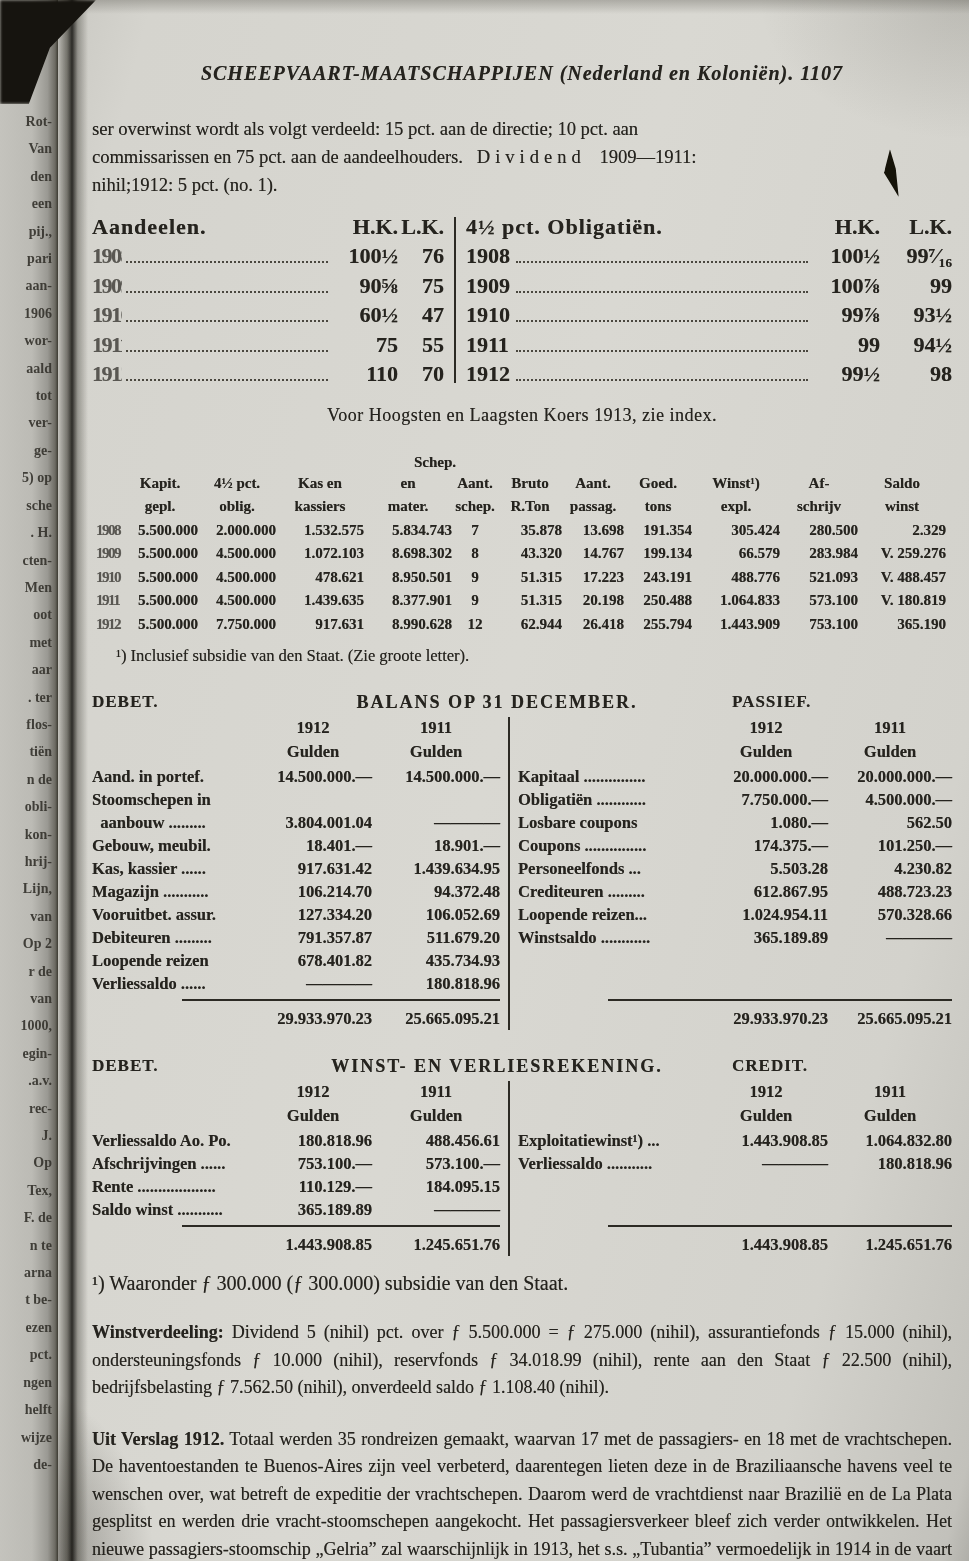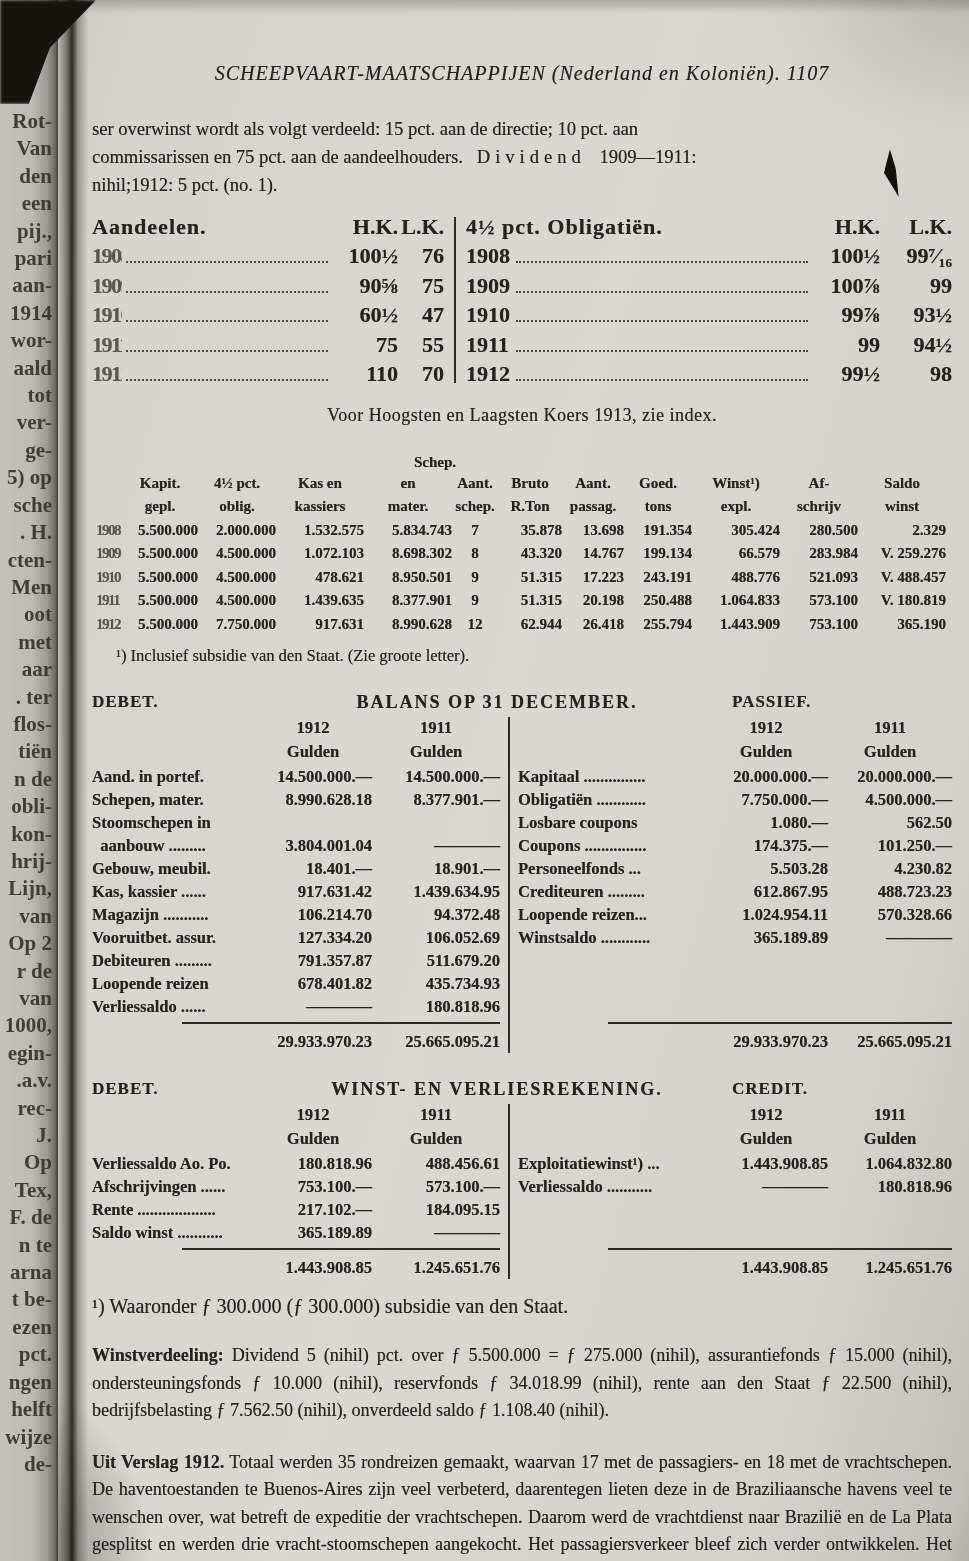--- a/index.html
+++ b/index.html
@@ -15,31 +15,31 @@
   .scan::before{content:"";position:absolute;inset:0;pointer-events:none;
     background:linear-gradient(180deg,rgba(90,88,80,.35) 0,rgba(90,88,80,0) 14px),
                radial-gradient(220px 260px at 0% 100%,rgba(25,22,16,.5),rgba(25,22,16,0) 70%),
                radial-gradient(300px 200px at 100% 0%,rgba(70,68,60,.18),rgba(70,68,60,0) 70%);
   }
   
   .edge-strip{position:absolute;left:0;top:0;width:58px;height:100%;
     background:linear-gradient(90deg,#c4c3bd 0,#bcbbb5 55%,#9a9993 82%,#6d6b63 95%,#403e35 100%);
   }
   .fragments{position:absolute;top:108px;right:6px;width:50px;text-align:right;}
-  .frag{font-size:21px;line-height:27.4px;color:#33312b;white-space:nowrap;
+  .frag{font-size:14px;line-height:27.4px;color:#33312b;white-space:nowrap;
     filter:blur(.35px);opacity:.9;font-weight:700;}
   .gutter{position:absolute;left:56px;top:0;width:32px;height:100%;
     background:linear-gradient(90deg,rgba(40,38,30,0) 0,rgba(40,38,30,.55) 35%,rgba(15,14,10,.85) 50%,rgba(40,38,30,.35) 68%,rgba(40,38,30,0) 100%);
     filter:blur(.6px);
   }
   .corner-tl{position:absolute;left:0;top:0;width:96px;height:104px;background:#16140f;
     clip-path:polygon(0 0,100% 0,52% 46%,30% 100%,0 100%);filter:blur(1.5px);}
   
   .main{position:absolute;left:92px;top:0;width:860px;text-shadow:.2px .2px .5px rgba(28,26,20,.5);}
-  .pg-header{margin:62px 0 30px 0;text-align:center;font-style:italic;font-weight:400;
+  .pg-header{margin:62px 0 30px 0;text-align:center;font-style:italic;font-weight:700;
     font-size:20px;letter-spacing:1px;}
   .intro{margin:0 0 0 0;font-size:18.5px;line-height:28px;text-align:justify;}
   .spaced{letter-spacing:5px;}
   .ink-arrow{position:absolute;top:150px;left:792px;width:18px;height:46px;background:#151309;
     clip-path:polygon(15% 0,62% 40%,100% 100%,55% 78%,0 52%);transform:rotate(8deg);filter:blur(.4px);}
   
   .koers{display:flex;margin:16px 0 0 0;font-size:22px;font-weight:700;}
   .k-left{width:352px;}
   .k-div{width:2px;background:#2c2a24;margin:2px 10px 4px 10px;}
   .k-right{flex:1;}
@@ -98,21 +98,21 @@
   <div class="edge-strip">
     <div class="fragments">
 
     <div class="frag">Rot-</div>
         <div class="frag">Van</div>
         <div class="frag">den</div>
         <div class="frag">een</div>
         <div class="frag">pij.,</div>
         <div class="frag">pari</div>
         <div class="frag">aan-</div>
-        <div class="frag">1914</div>
+        <div class="frag">1906</div>
         <div class="frag">wor-</div>
         <div class="frag">aald</div>
         <div class="frag">tot</div>
         <div class="frag">ver-</div>
         <div class="frag">ge-</div>
         <div class="frag">5) op</div>
         <div class="frag">sche</div>
         <div class="frag">. H.</div>
         <div class="frag">cten-</div>
         <div class="frag">Men</div>
@@ -391,25 +391,20 @@
           <span class="c2">Gulden</span>
         </div>
         <div>
 
             <div class="acct-row">
               <span class="lbl">Aand. in portef.</span>
               <span class="v1">14.500.000.—</span>
               <span class="v2">14.500.000.—</span>
             </div>
 
-            <div class="acct-row">
-              <span class="lbl">Schepen, mater.</span>
-              <span class="v1">8.990.628.18</span>
-              <span class="v2">8.377.901.—</span>
-            </div>
 
             <div class="acct-row">
               <span class="lbl">Stoomschepen in</span>
               <span class="v1"></span>
               <span class="v2"></span>
             </div>
 
             <div class="acct-row">
               <span class="lbl"> aanbouw .........</span>
               <span class="v1">3.804.001.04</span>
@@ -567,21 +562,21 @@
             </div>
 
             <div class="acct-row">
               <span class="lbl">Afschrijvingen ......</span>
               <span class="v1">753.100.—</span>
               <span class="v2">573.100.—</span>
             </div>
 
             <div class="acct-row">
               <span class="lbl">Rente ...................</span>
-              <span class="v1">217.102.—</span>
+              <span class="v1">110.129.—</span>
               <span class="v2">184.095.15</span>
             </div>
 
             <div class="acct-row">
               <span class="lbl">Saldo winst ...........</span>
               <span class="v1">365.189.89</span>
               <span class="v2">————</span>
             </div>
           </div>
         <div class="totals">

